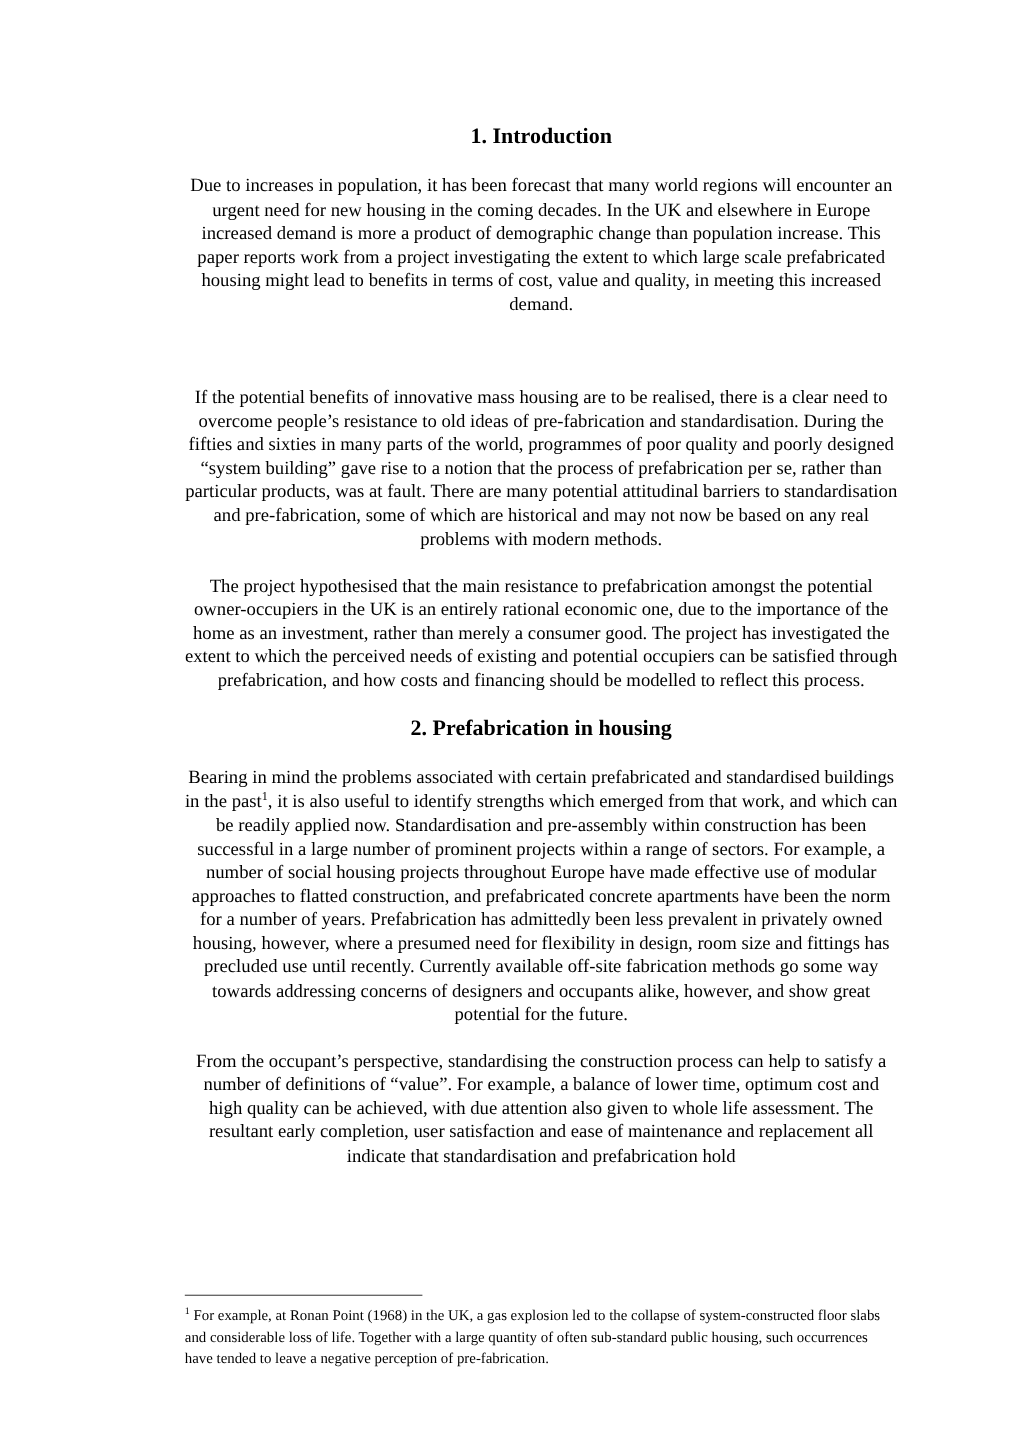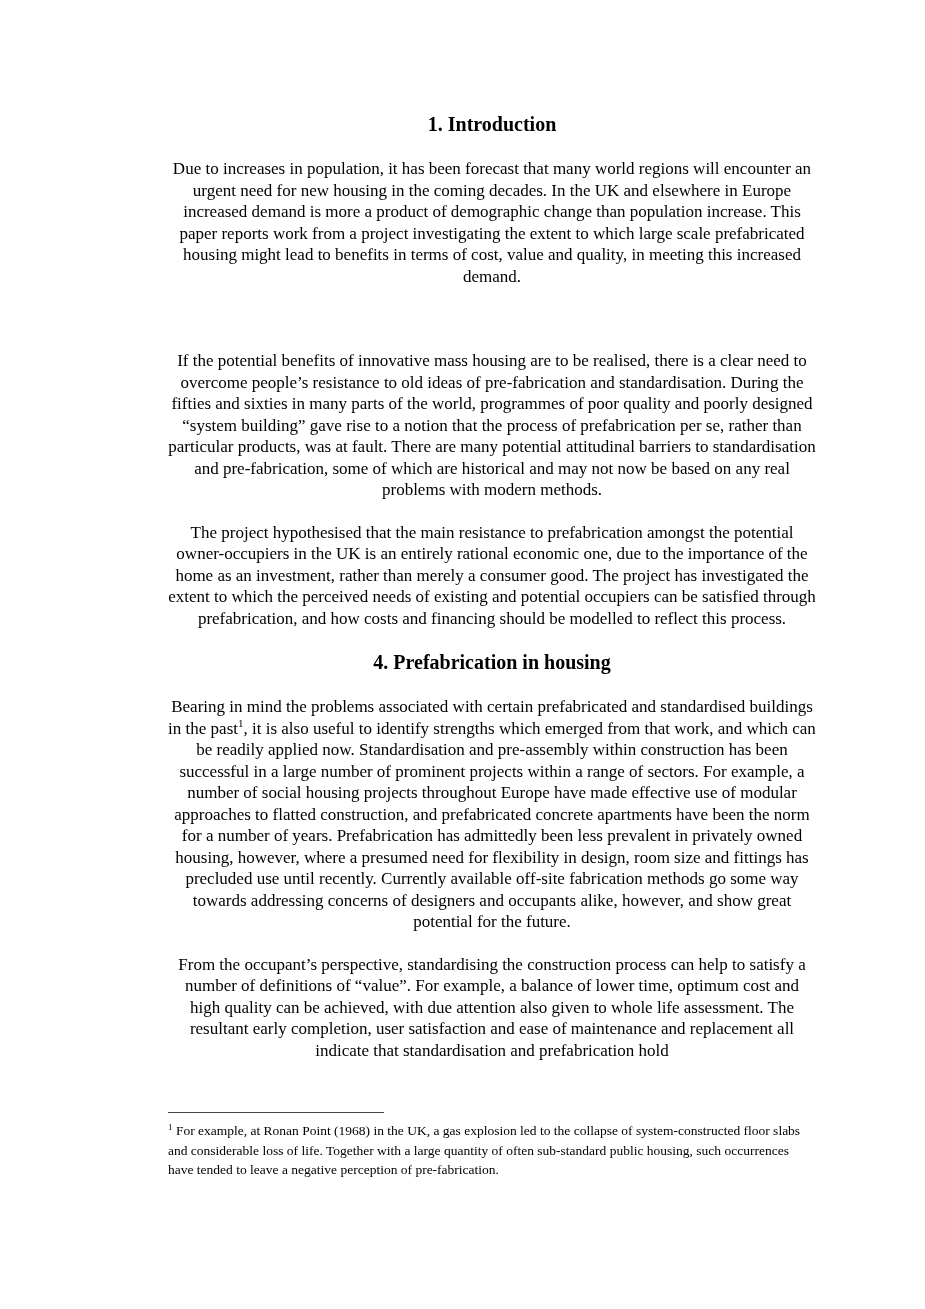--- a/index.html
+++ b/index.html
@@ -42,21 +42,21 @@
     margin-top: 63px;
   }
   sup.foot-ref {
     font-size: 11px;
     line-height: 0;
     vertical-align: super;
   }
   .footnote-area {
     position: absolute;
     left: 168px;
-    top: 1112px;
+    top: 1177px;
     width: 648px;
   }
   .footnote-rule {
     width: 216px;
     height: 0;
     border-top: 1px solid #444444;
     margin-bottom: 8px;
   }
   p.footnote-text {
     font-size: 13.5px;
@@ -76,21 +76,21 @@
   <div class="content">
 
     <h1 class="section-heading">1. Introduction</h1>
 
     <p class="body-para">Due to increases in population, it has been forecast that many world regions will encounter an urgent need for new housing in the coming decades. In the UK and elsewhere in Europe increased demand is more a product of demographic change than population increase. This paper reports work from a project investigating the extent to which large scale prefabricated housing might lead to benefits in terms of cost, value and quality, in meeting this increased demand.</p>
 
     <p class="body-para gap-large">If the potential benefits of innovative mass housing are to be realised, there is a clear need to overcome people’s resistance to old ideas of pre-fabrication and standardisation. During the fifties and sixties in many parts of the world, programmes of poor quality and poorly designed “system building” gave rise to a notion that the process of prefabrication per se, rather than particular products, was at fault. There are many potential attitudinal barriers to standardisation and pre-fabrication, some of which are historical and may not now be based on any real problems with modern methods.</p>
 
     <p class="body-para">The project hypothesised that the main resistance to prefabrication amongst the potential owner-occupiers in the UK is an entirely rational economic one, due to the importance of the home as an investment, rather than merely a consumer good. The project has investigated the extent to which the perceived needs of existing and potential occupiers can be satisfied through prefabrication, and how costs and financing should be modelled to reflect this process.</p>
 
-    <h1 class="section-heading later">4. Prefabrication in housing</h1>
+    <h1 class="section-heading later">2. Prefabrication in housing</h1>
 
     <p class="body-para"><span>Bearing in mind the problems associated with certain prefabricated and standardised buildings in the past</span><sup class="foot-ref">1</sup><span>, it is also useful to identify strengths which emerged from that work, and which can be readily applied now. Standardisation and pre-assembly within construction has been successful in a large number of prominent projects within a range of sectors. For example, a number of social housing projects throughout Europe have made effective use of modular approaches to flatted construction, and prefabricated concrete apartments have been the norm for a number of years. Prefabrication has admittedly been less prevalent in privately owned housing, however, where a presumed need for flexibility in design, room size and fittings has precluded use until recently. Currently available off-site fabrication methods go some way towards addressing concerns of designers and occupants alike, however, and show great potential for the future.</span></p>
 
     <p class="body-para">From the occupant’s perspective, standardising the construction process can help to satisfy a number of definitions of “value”. For example, a balance of lower time, optimum cost and high quality can be achieved, with due attention also given to whole life assessment. The resultant early completion, user satisfaction and ease of maintenance and replacement all indicate that standardisation and prefabrication hold</p>
 
   </div>
 
   <div class="footnote-area">
     <div class="footnote-rule"></div>
     <p class="footnote-text"><sup class="foot-marker">1</sup>

